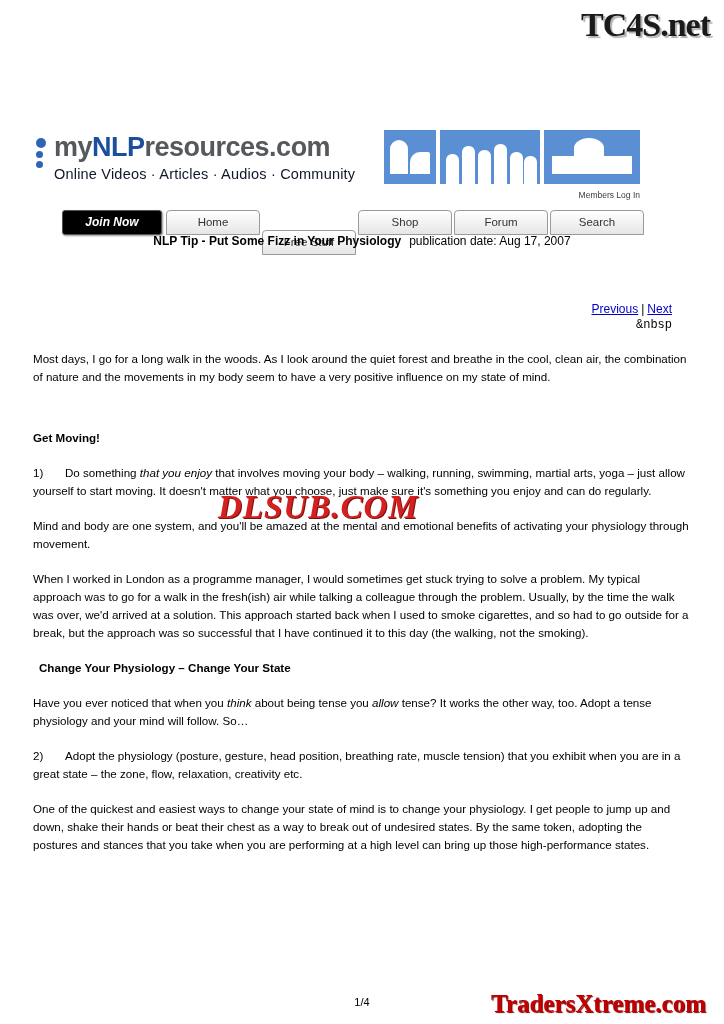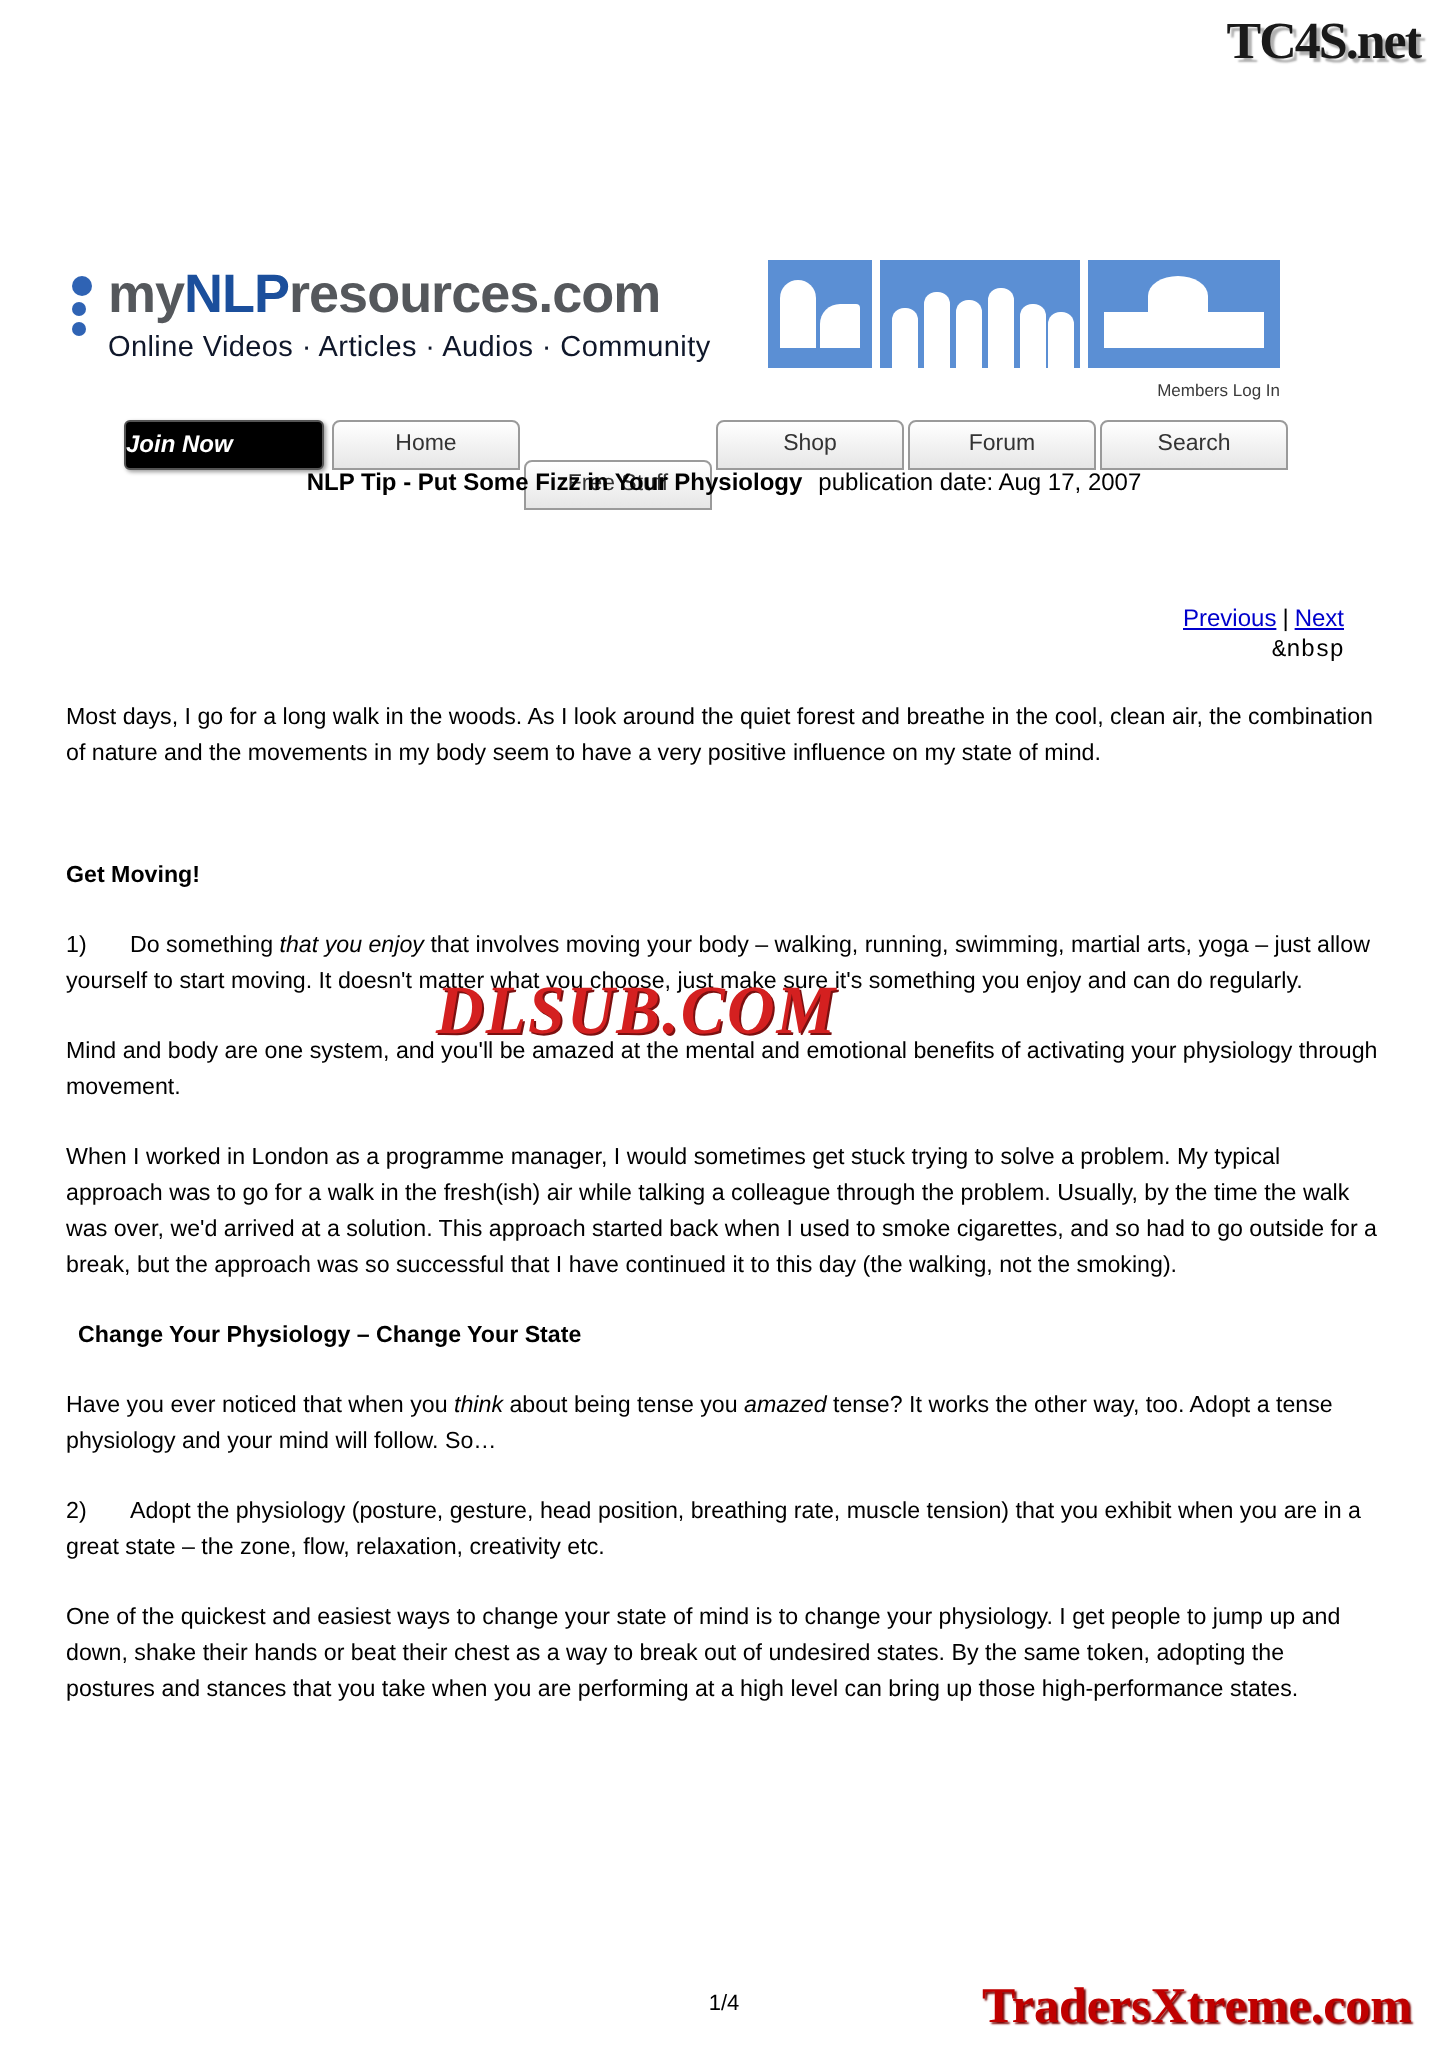--- a/index.html
+++ b/index.html
@@ -20,21 +20,21 @@
     width: 724px;
     height: 1024px;
   }
 
   
   .tc4s {
     position: absolute;
     top: 6px;
     right: 14px;
     font-family: "Liberation Serif", serif;
-    font-size: 26px;
+    font-size: 34px;
     font-weight: bold;
     color: #1a1a1a;
     letter-spacing: -1px;
     text-shadow: 2px 2px 1px #b0b0b0;
   }
 
   
   .site-header {
     position: absolute;
     top: 132px;
@@ -140,21 +140,21 @@
     top: 0;
     width: 98px;
     height: 23px;
     background: #000000;
     border: 1px solid #555;
     border-radius: 3px;
     color: #ffffff;
     font-size: 12px;
     font-weight: bold;
     font-style: italic;
-    text-align: left;
+    text-align: center;
     line-height: 23px;
     box-shadow: 1px 1px 2px rgba(0,0,0,0.4);
   }
   .nav-tab {
     position: absolute;
     top: 0;
     height: 23px;
     line-height: 22px;
     text-align: center;
     font-size: 11.5px;
@@ -341,21 +341,21 @@
     <p class="heading">Get Moving!</p>
 
     <p class="numbered"><span class="num">1)</span><span>Do something </span><em>that you enjoy</em><span> that involves moving your body – walking, running, swimming, martial arts, yoga – just allow yourself to start moving. It doesn't matter what you choose, just make sure it's something you enjoy and can do regularly.</span></p>
 
     <p>Mind and body are one system, and you'll be amazed at the mental and emotional benefits of activating your physiology through movement.</p>
 
     <p>When I worked in London as a programme manager, I would sometimes get stuck trying to solve a problem. My typical approach was to go for a walk in the fresh(ish) air while talking a colleague through the problem. Usually, by the time the walk was over, we'd arrived at a solution. This approach started back when I used to smoke cigarettes, and so had to go outside for a break, but the approach was so successful that I have continued it to this day (the walking, not the smoking).</p>
 
     <p class="heading indent">Change Your Physiology – Change Your State</p>
 
-    <p><span>Have you ever noticed that when you </span><em>think</em><span> about being tense you </span><em>amazed</em><span> tense? It works the other way, too. Adopt a tense physiology and your mind will follow. So…</span></p>
+    <p><span>Have you ever noticed that when you </span><em>think</em><span> about being tense you </span><em>allow</em><span> tense? It works the other way, too. Adopt a tense physiology and your mind will follow. So…</span></p>
 
     <p class="numbered"><span class="num">2)</span><span>Adopt the physiology (posture, gesture, head position, breathing rate, muscle tension) that you exhibit when you are in a great state – the zone, flow, relaxation, creativity etc.</span></p>
 
     <p>One of the quickest and easiest ways to change your state of mind is to change your physiology. I get people to jump up and down, shake their hands or beat their chest as a way to break out of undesired states. By the same token, adopting the postures and stances that you take when you are performing at a high level can bring up those high-performance states.</p>
   </div>
 
   <div class="dlsub">DLSUB.COM</div>
 
   <div class="page-num">1/4</div>
   <div class="tx-watermark">TradersXtreme.com</div>

